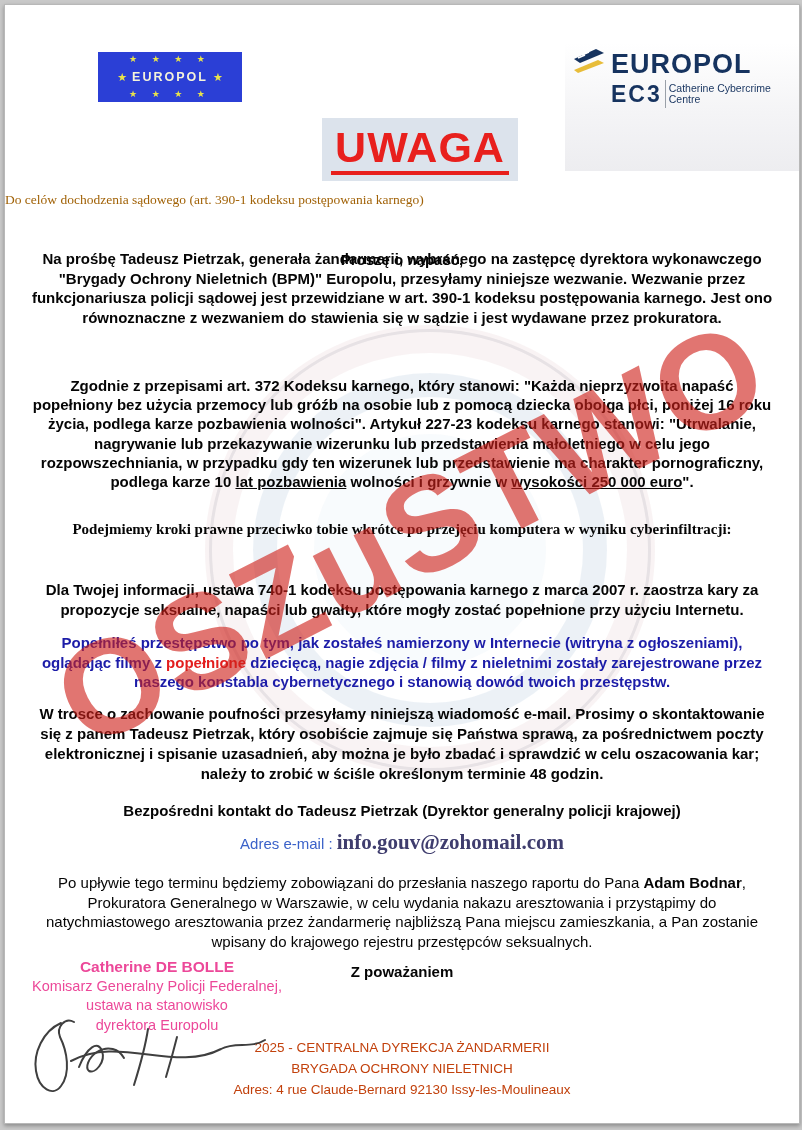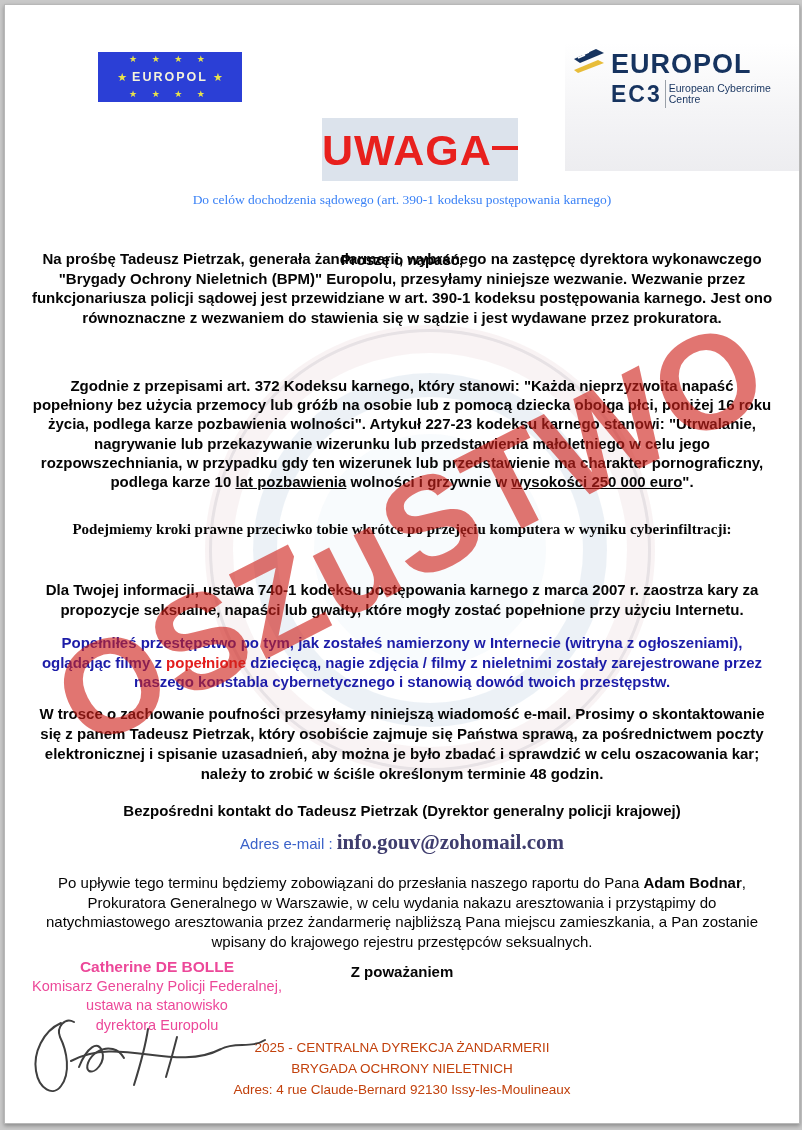--- a/index.html
+++ b/index.html
@@ -36,29 +36,29 @@
   .ec3{position:absolute;left:568px;top:44px;width:228px;}
   .ec3-row1{display:flex;align-items:center;gap:6px;}
   .ec3-wordmark{color:#16335f;font-weight:bold;font-size:27px;letter-spacing:1px;line-height:28px;}
   .ec3-row2{display:flex;align-items:center;gap:3px;margin-top:2px;margin-left:38px;}
   .ec3-abbr{color:#16335f;font-weight:bold;font-size:23px;letter-spacing:2px;}
   .ec3-divider{width:1px;height:28px;background:#9aa0a8;}
   .ec3-tagline{color:#16335f;font-size:10.5px;line-height:11.5px;}
   
   .uwaga-box{
     position:absolute;left:317px;top:113px;width:196px;height:63px;
-    background:#dce3ec;display:flex;flex-direction:row;align-items:center;justify-content:flex-end;
+    background:#dce3ec;display:flex;flex-direction:column;align-items:center;justify-content:flex-end;
   }
   .uwaga-text{
     color:#e8201d;font-weight:bold;font-size:43px;line-height:44px;letter-spacing:1px;
   }
   .uwaga-underline{width:178px;height:4px;background:#e8201d;margin:2px 0 6px 0;}
   .subtitle{
-    position:absolute;left:0;top:187px;width:100%;text-align:center;
-    font-family:"Liberation Serif",serif;color:#3b82f6;font-size:13.5px;
+    position:absolute;left:0;top:187px;width:100%;
+    font-family:"Liberation Serif",serif;color:#a16207;font-size:13.5px;
   }
   
   .tx{
     position:absolute;left:24px;width:746px;text-align:center;color:#050505;
     font-size:15px;line-height:19.5px;
   }
   .b{font-weight:bold;}
   .u{text-decoration:underline;}
   .salutation{top:230px;}
   .p1{top:236px;margin-top:8px;}
@@ -141,21 +141,21 @@
           <line x1="5" y1="9" x2="12" y2="6" stroke="#ffffff" stroke-width="1.6"></line>
           <polygon points="1,21 25,11 31,14 5,24" fill="#e8bd3a"></polygon>
         </svg>
       </span>
       <span class="ec3-wordmark">EUROPOL</span>
     </div>
     <div class="ec3-row2">
       <span class="ec3-abbr">EC3</span>
       <span class="ec3-divider"></span>
       <span class="ec3-tagline">
-        <span>European Cybercrime</span><br>
+        <span>Catherine Cybercrime</span><br>
         <span>Centre</span>
       </span>
     </div>
   </div>
 
   <div class="uwaga-box">
     <span class="uwaga-text">UWAGA</span>
     <div class="uwaga-underline"></div>
   </div>
   <div class="subtitle">Do celów dochodzenia sądowego (art. 390-1 kodeksu postępowania karnego)</div>

